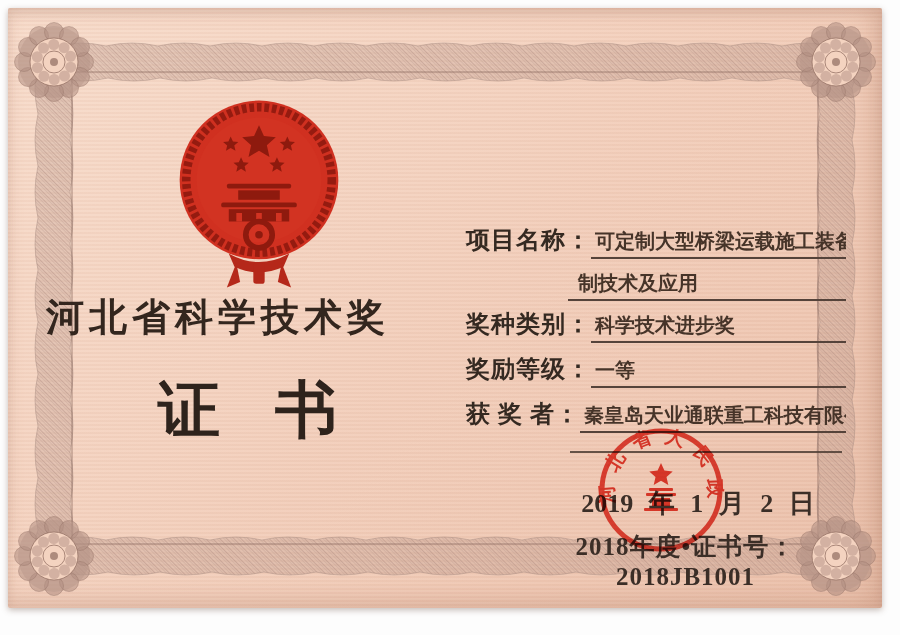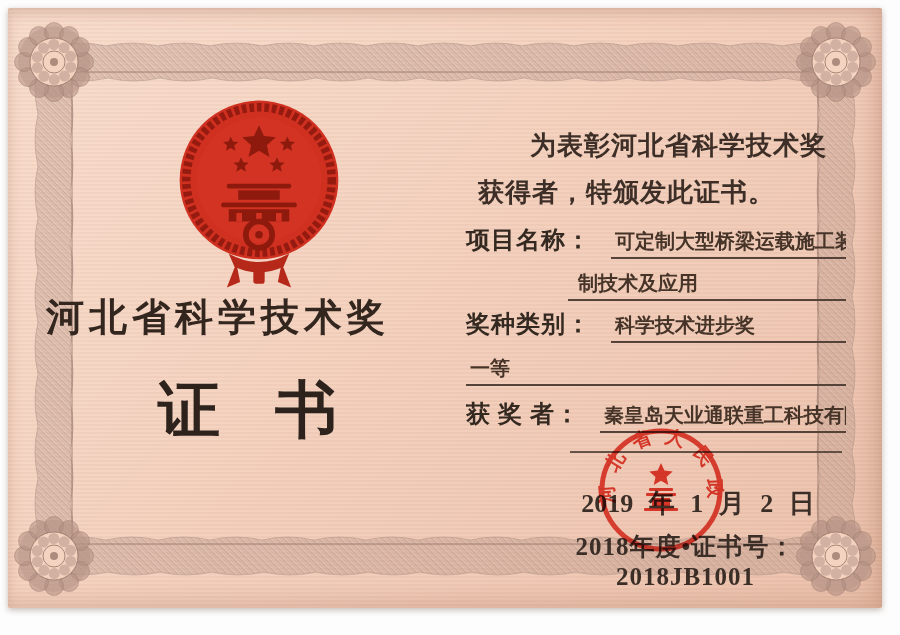--- a/index.html
+++ b/index.html
@@ -37,21 +37,21 @@
     color:#2e231c;font-family:"Liberation Sans","DejaVu Sans",sans-serif;
   }
 
   
   .intro{
     position:absolute;left:470px;top:114px;width:370px;
     font-size:26px;line-height:47px;text-indent:2em;color:#3d2f27;
     font-weight:bold;letter-spacing:1px;
   }
   .field{
-    position:absolute;display:flex;align-items:baseline;gap:20px;
+    position:absolute;display:flex;align-items:baseline;
   }
   .field .lbl{
     font-size:24px;font-weight:bold;color:#342921;white-space:nowrap;
     letter-spacing:1px;flex:0 0 auto;line-height:32px;
   }
   .field .val{
     flex:1 1 auto;border-bottom:2px solid #55433a;
     font-size:20px;font-weight:bold;color:#463429;line-height:30px;
     white-space:nowrap;overflow:hidden;padding:0 2px 1px 4px;
   }
@@ -253,34 +253,34 @@
 
       <path d="M58 166 q32 18 64 0 l-6 14 q-26 12 -52 0 Z" fill="#b5281a"></path>
       <path d="M66 176 l-10 26 14-6 Z" fill="#b5281a"></path>
       <path d="M114 176 l10 26 -14-6 Z" fill="#b5281a"></path>
       <rect x="84" y="176" width="12" height="22" rx="3" fill="#b5281a"></rect>
     </svg>
 
     <div class="title">河北省科学技术奖</div>
     <div class="subtitle">证书</div>
 
-    <div class="intro">为表彰河北省科学技术奖获得者，特颁发此证书。</div>
 
     <div class="field row-project">
       <span class="lbl">项目名称：</span>
       <span class="val">可定制大型桥梁运载施工装备协同控</span>
     </div>
     <div class="field row-project2">
       <span class="val">制技术及应用</span>
     </div>
     <div class="field row-category">
       <span class="lbl">奖种类别：</span>
       <span class="val">科学技术进步奖</span>
     </div>
     <div class="field row-grade">
+      <span class="lbl">奖励等级：</span>
       <span class="val">一等</span>
     </div>
     <div class="field row-winner">
       <span class="lbl">获 奖 者：</span>
       <span class="val">秦皇岛天业通联重工科技有限公司</span>
     </div>
 
     <div class="signature-line"></div>
     <div class="date-line">2019 年 1 月 2 日</div>
     <div class="certno-line">2018年度•证书号：2018JB1001</div>

